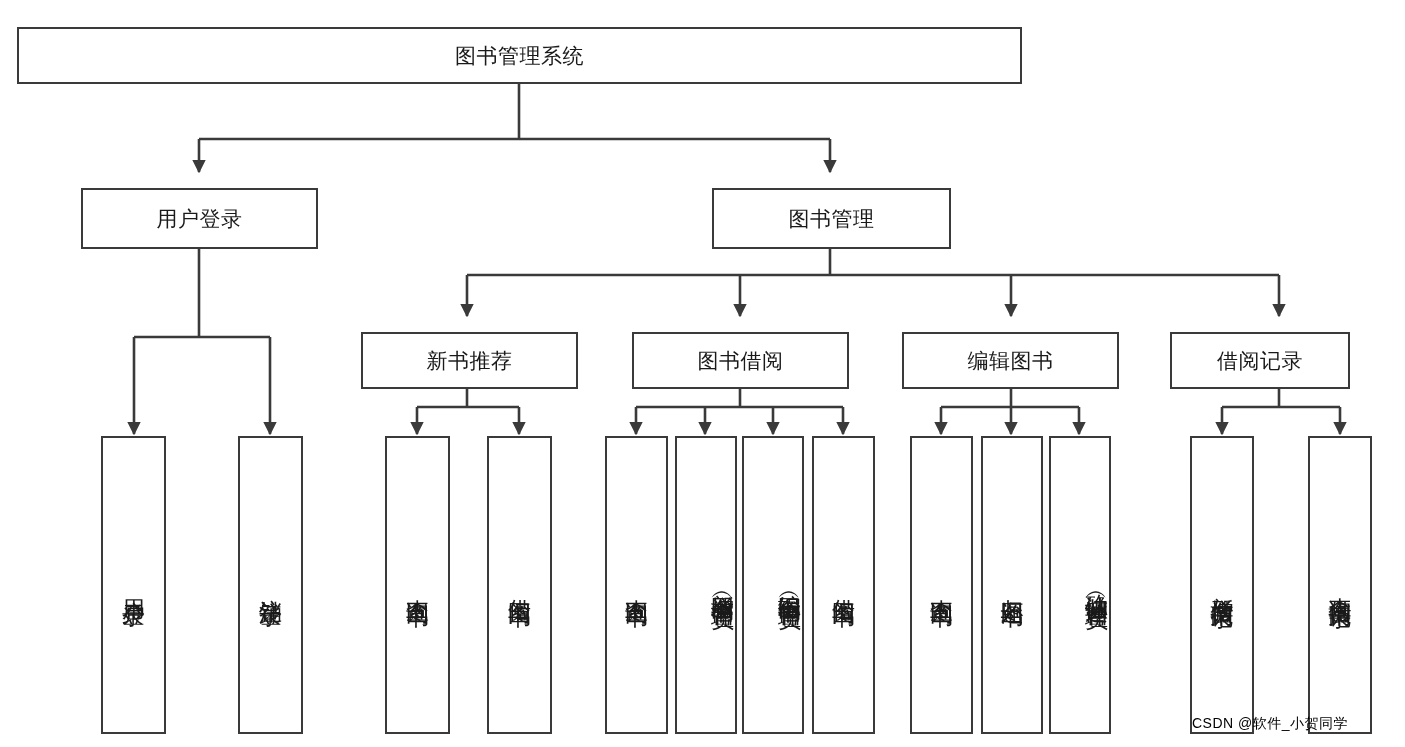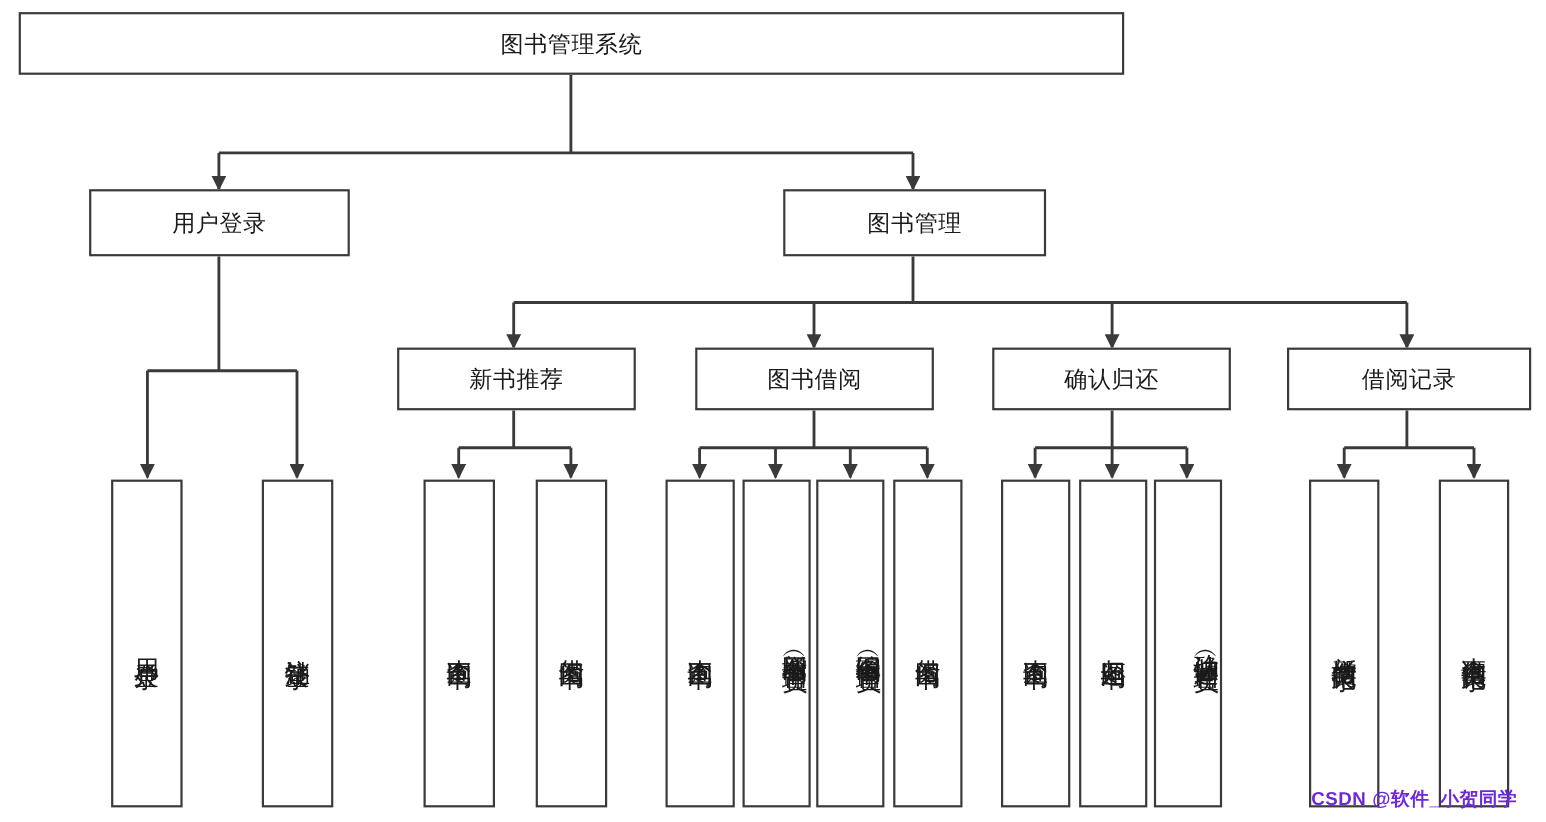--- a/index.html
+++ b/index.html
@@ -31,20 +31,21 @@
     background: #ffffff;
     border: 2px solid #3a3a3a;
     display: flex;
     align-items: center;
     justify-content: center;
     color: #1a1a1a;
   }
   .node.horizontal {
     font-size: 21px;
     letter-spacing: 0.5px;
+    margin-top: 16px;
   }
   .node.vertical {
     writing-mode: vertical-rl;
     text-orientation: upright;
     font-size: 23px;
     line-height: 1.08;
     letter-spacing: 2px;
     padding-top: 4px;
     padding-bottom: 4px;
     align-items: flex-start;
@@ -52,25 +53,24 @@
   }
   .node.vertical.v-center {
     align-items: center;
   }
   .node-label {
     display: block;
     white-space: pre;
   }
   .watermark {
     position: absolute;
-    color: #6d28d9;
-    font-size: 17px;
+    color: #000000;
+    font-size: 14px;
     white-space: nowrap;
     letter-spacing: 0.5px;
-    font-weight: bold;
   }
 </style>
 </head>
 <body>
 
 <div id="canvas">
 
   <svg class="wires" viewBox="0 0 1405 747" xmlns="http://www.w3.org/2000/svg">
     <defs>
       <marker id="arrow" viewBox="0 0 10 10" refX="9" refY="5" markerWidth="5.2" markerHeight="5.2" orient="auto-start-reverse">
@@ -138,24 +138,24 @@
 
   <div class="node horizontal" style="left:632px; top:316px; width:217px; height:57px;">
     <span class="node-label">图书借阅</span>
   </div>
 
   <div class="node horizontal" style="left:361px; top:316px; width:217px; height:57px;">
     <span class="node-label">新书推荐</span>
   </div>
 
   <div class="node horizontal" style="left:902px; top:316px; width:217px; height:57px;">
-    <span class="node-label">确认归还</span>
-  </div>
-
-  <div class="node horizontal" style="left:1170px; top:316px; width:222px; height:57px;">
+    <span class="node-label">编辑图书</span>
+  </div>
+
+  <div class="node horizontal" style="left:1170px; top:316px; width:180px; height:57px;">
     <span class="node-label">借阅记录</span>
   </div>
 
   <div class="node vertical v-center" style="left:101px; top:436px; width:65px; height:298px;">
     <span class="node-label">用户登录</span>
   </div>
 
   <div class="node vertical v-center" style="left:238px; top:436px; width:65px; height:298px;">
     <span class="node-label">注销登录</span>
   </div>

